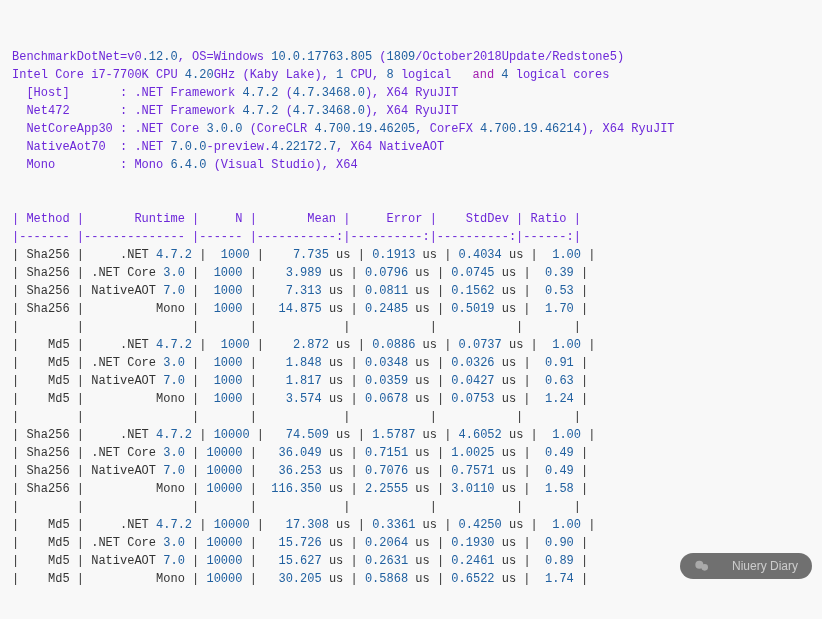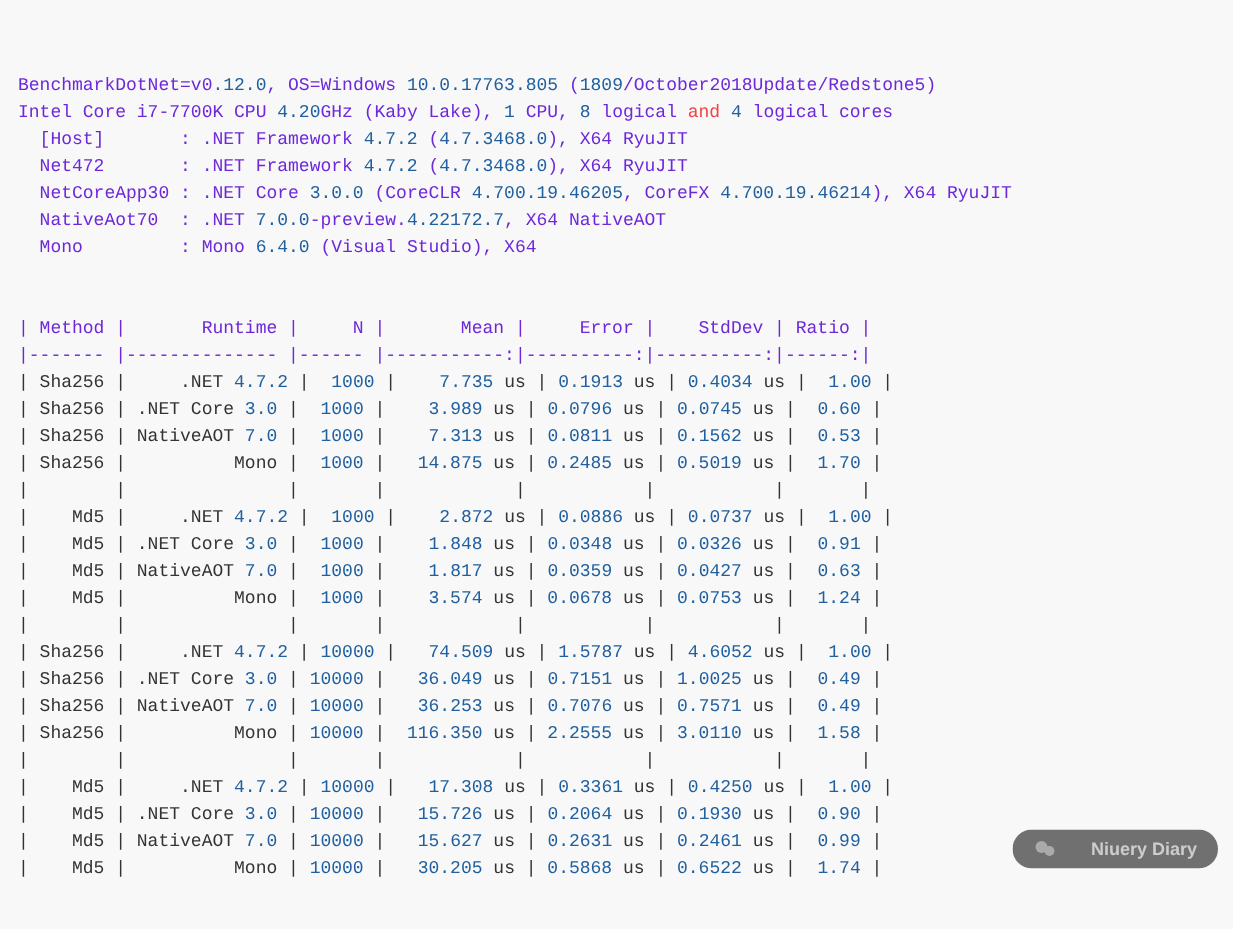--- a/index.html
+++ b/index.html
@@ -7,70 +7,69 @@
     padding: 12px;
     font-family: Consolas, "Courier New", monospace;
     font-size: 12px;
     line-height: 1.5;
     color: #333;
     background: #f8f8f8;
     white-space: pre;
   }
   .txt { color: #6d28d9; }
   .num { color: #2060a0; }
-  .red { color: #ef4444; }
+  .red { color: #a21caf; margin-left: 14px; }
   .watermark {
     position: fixed;
     right: 10px;
     bottom: 40px;
     background: rgba(0,0,0,0.55);
     color: #ccc;
     font-family: sans-serif;
     font-size: 12px;
     padding: 4px 14px;
     border-radius: 20px;
     display: flex;
     align-items: center;
     gap: 22px;
-    font-weight: bold;
   }
   .watermark svg { width: 16px; height: 16px; }
 </style>
 </head>
 <body>
 
 <span><span class="txt">BenchmarkDotNet=v0</span><span class="num">.12.0</span><span class="txt">, OS=Windows </span><span class="num">10.0.17763.805</span><span class="txt"> (</span><span class="num">1809</span><span class="txt">/October2018Update/Redstone5)</span></span>
 <span><span class="txt">Intel Core i7-7700K CPU </span><span class="num">4.20</span><span class="txt">GHz (Kaby Lake), </span><span class="num">1</span><span class="txt"> CPU, </span><span class="num">8</span><span class="txt"> logical </span><span class="red">and</span><span class="txt"> </span><span class="num">4</span><span class="txt"> logical cores</span></span>
 <span><span class="txt">  [Host]       : .NET Framework </span><span class="num">4.7.2</span><span class="txt"> (</span><span class="num">4.7.3468.0</span><span class="txt">), X64 RyuJIT</span></span>
 <span><span class="txt">  Net472       : .NET Framework </span><span class="num">4.7.2</span><span class="txt"> (</span><span class="num">4.7.3468.0</span><span class="txt">), X64 RyuJIT</span></span>
 <span><span class="txt">  NetCoreApp30 : .NET Core </span><span class="num">3.0.0</span><span class="txt"> (CoreCLR </span><span class="num">4.700.19.46205</span><span class="txt">, CoreFX </span><span class="num">4.700.19.46214</span><span class="txt">), X64 RyuJIT</span></span>
 <span><span class="txt">  NativeAot70  : .NET </span><span class="num">7.0.0</span><span class="txt">-preview.</span><span class="num">4.22172.7</span><span class="txt">, X64 NativeAOT</span></span>
 <span><span class="txt">  Mono         : Mono </span><span class="num">6.4.0</span><span class="txt"> (Visual Studio), X64</span></span>
 
 
 <span class="txt">| Method |       Runtime |     N |       Mean |     Error |    StdDev | Ratio |</span>
 <span class="txt">|------- |-------------- |------ |-----------:|----------:|----------:|------:|</span>
 <div id="tbody">| Sha256 |     .NET <span class="num">4.7.2</span> | <span class="num"> 1000</span> |    <span class="num">7.735</span> us | <span class="num">0.1913</span> us | <span class="num">0.4034</span> us |  <span class="num">1.00</span> |
-| Sha256 | .NET Core <span class="num">3.0</span> | <span class="num"> 1000</span> |    <span class="num">3.989</span> us | <span class="num">0.0796</span> us | <span class="num">0.0745</span> us |  <span class="num">0.60</span> |
+| Sha256 | .NET Core <span class="num">3.0</span> | <span class="num"> 1000</span> |    <span class="num">3.989</span> us | <span class="num">0.0796</span> us | <span class="num">0.0745</span> us |  <span class="num">0.39</span> |
 | Sha256 | NativeAOT <span class="num">7.0</span> | <span class="num"> 1000</span> |    <span class="num">7.313</span> us | <span class="num">0.0811</span> us | <span class="num">0.1562</span> us |  <span class="num">0.53</span> |
 | Sha256 |          Mono | <span class="num"> 1000</span> |   <span class="num">14.875</span> us | <span class="num">0.2485</span> us | <span class="num">0.5019</span> us |  <span class="num">1.70</span> |
 |        |               |       |            |           |           |       |
 |    Md5 |     .NET <span class="num">4.7.2</span> | <span class="num"> 1000</span> |    <span class="num">2.872</span> us | <span class="num">0.0886</span> us | <span class="num">0.0737</span> us |  <span class="num">1.00</span> |
 |    Md5 | .NET Core <span class="num">3.0</span> | <span class="num"> 1000</span> |    <span class="num">1.848</span> us | <span class="num">0.0348</span> us | <span class="num">0.0326</span> us |  <span class="num">0.91</span> |
 |    Md5 | NativeAOT <span class="num">7.0</span> | <span class="num"> 1000</span> |    <span class="num">1.817</span> us | <span class="num">0.0359</span> us | <span class="num">0.0427</span> us |  <span class="num">0.63</span> |
 |    Md5 |          Mono | <span class="num"> 1000</span> |    <span class="num">3.574</span> us | <span class="num">0.0678</span> us | <span class="num">0.0753</span> us |  <span class="num">1.24</span> |
 |        |               |       |            |           |           |       |
 | Sha256 |     .NET <span class="num">4.7.2</span> | <span class="num">10000</span> |   <span class="num">74.509</span> us | <span class="num">1.5787</span> us | <span class="num">4.6052</span> us |  <span class="num">1.00</span> |
 | Sha256 | .NET Core <span class="num">3.0</span> | <span class="num">10000</span> |   <span class="num">36.049</span> us | <span class="num">0.7151</span> us | <span class="num">1.0025</span> us |  <span class="num">0.49</span> |
 | Sha256 | NativeAOT <span class="num">7.0</span> | <span class="num">10000</span> |   <span class="num">36.253</span> us | <span class="num">0.7076</span> us | <span class="num">0.7571</span> us |  <span class="num">0.49</span> |
 | Sha256 |          Mono | <span class="num">10000</span> |  <span class="num">116.350</span> us | <span class="num">2.2555</span> us | <span class="num">3.0110</span> us |  <span class="num">1.58</span> |
 |        |               |       |            |           |           |       |
 |    Md5 |     .NET <span class="num">4.7.2</span> | <span class="num">10000</span> |   <span class="num">17.308</span> us | <span class="num">0.3361</span> us | <span class="num">0.4250</span> us |  <span class="num">1.00</span> |
 |    Md5 | .NET Core <span class="num">3.0</span> | <span class="num">10000</span> |   <span class="num">15.726</span> us | <span class="num">0.2064</span> us | <span class="num">0.1930</span> us |  <span class="num">0.90</span> |
-|    Md5 | NativeAOT <span class="num">7.0</span> | <span class="num">10000</span> |   <span class="num">15.627</span> us | <span class="num">0.2631</span> us | <span class="num">0.2461</span> us |  <span class="num">0.99</span> |
+|    Md5 | NativeAOT <span class="num">7.0</span> | <span class="num">10000</span> |   <span class="num">15.627</span> us | <span class="num">0.2631</span> us | <span class="num">0.2461</span> us |  <span class="num">0.89</span> |
 |    Md5 |          Mono | <span class="num">10000</span> |   <span class="num">30.205</span> us | <span class="num">0.5868</span> us | <span class="num">0.6522</span> us |  <span class="num">1.74</span> |
 </div>
 <div class="watermark">
 <svg viewBox="0 0 24 24" fill="#aaa">
       <circle cx="8" cy="10" r="6"></circle>
       <circle cx="16" cy="14" r="5"></circle>
     </svg>
 <span>Niuery Diary</span>
 </div>
 

